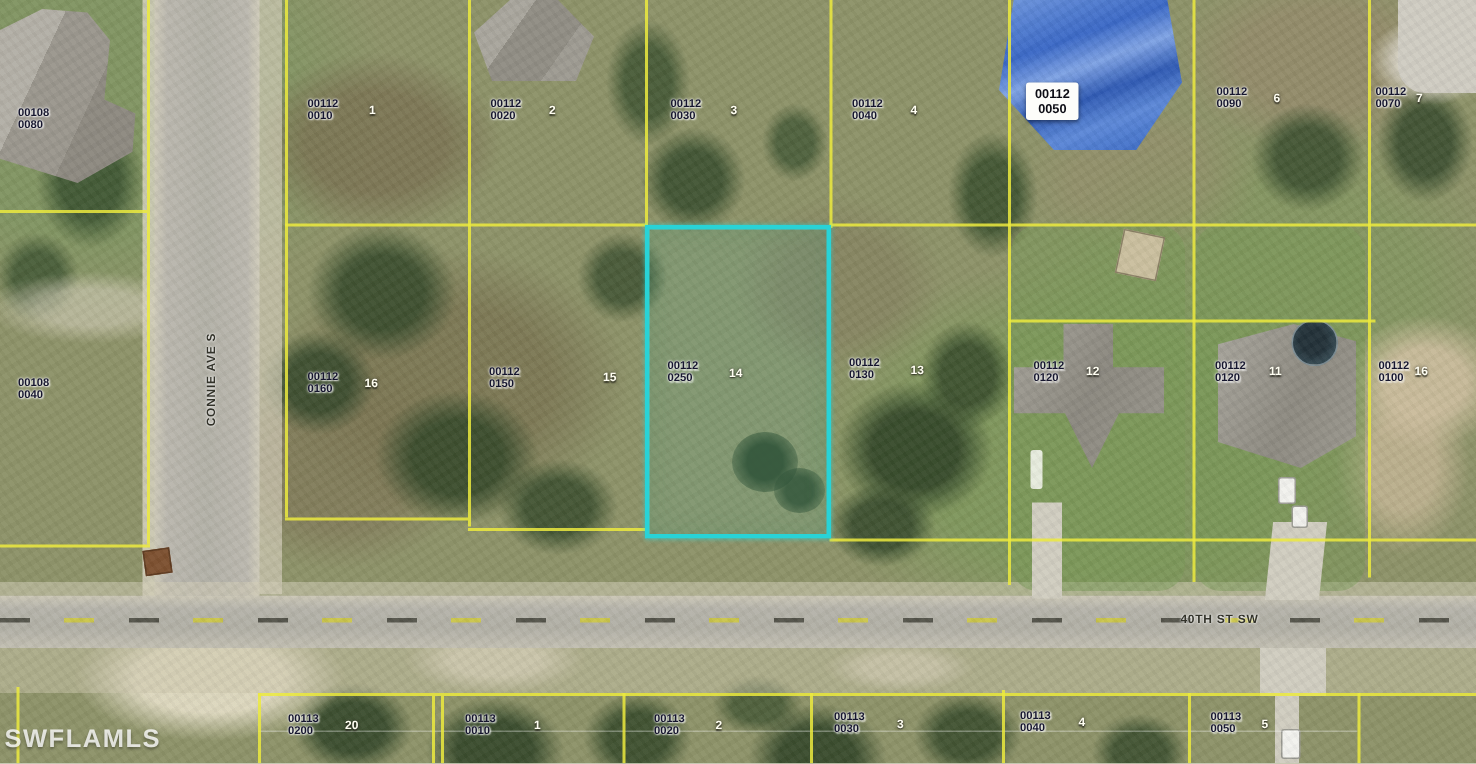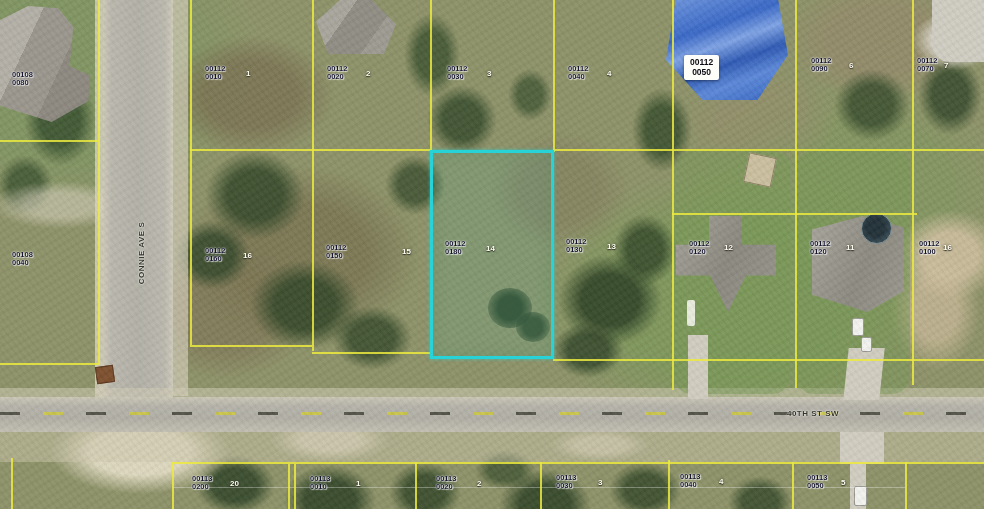--- a/index.html
+++ b/index.html
@@ -260,21 +260,21 @@
         <div>0160</div>
       </div>
       <div class="lotnum" style="left: 243px; top: 251px;">16</div>
       <div class="plabel" style="left: 326px; top: 244px;">
         <div>00112</div>
         <div>0150</div>
       </div>
       <div class="lotnum" style="left: 366px; top: 247px; margin-left: 36px;">15</div>
       <div class="plabel" style="left: 445px; top: 240px;">
         <div>00112</div>
-        <div>0180</div>
+        <div>0250</div>
       </div>
       <div class="lotnum" style="left: 486px; top: 244px;">14</div>
       <div class="plabel" style="left: 566px; top: 238px;">
         <div>00112</div>
         <div>0130</div>
       </div>
       <div class="lotnum" style="left: 607px; top: 242px;">13</div>
       <div class="plabel" style="left: 689px; top: 240px;">
         <div>00112</div>
         <div>0120</div>
@@ -318,14 +318,15 @@
       <div class="plabel" style="left: 807px; top: 474px;">
         <div>00113</div>
         <div>0050</div>
       </div>
       <div class="lotnum" style="left: 841px; top: 478px;">5</div>
     </div>
 
   <div class="street street-v">CONNIE AVE S</div>
   <div class="street street-h">40TH ST SW</div>
 
+  <div class="abs watermark">SWFLAMLS</div>
 
 </div>
 
 </body></html>

